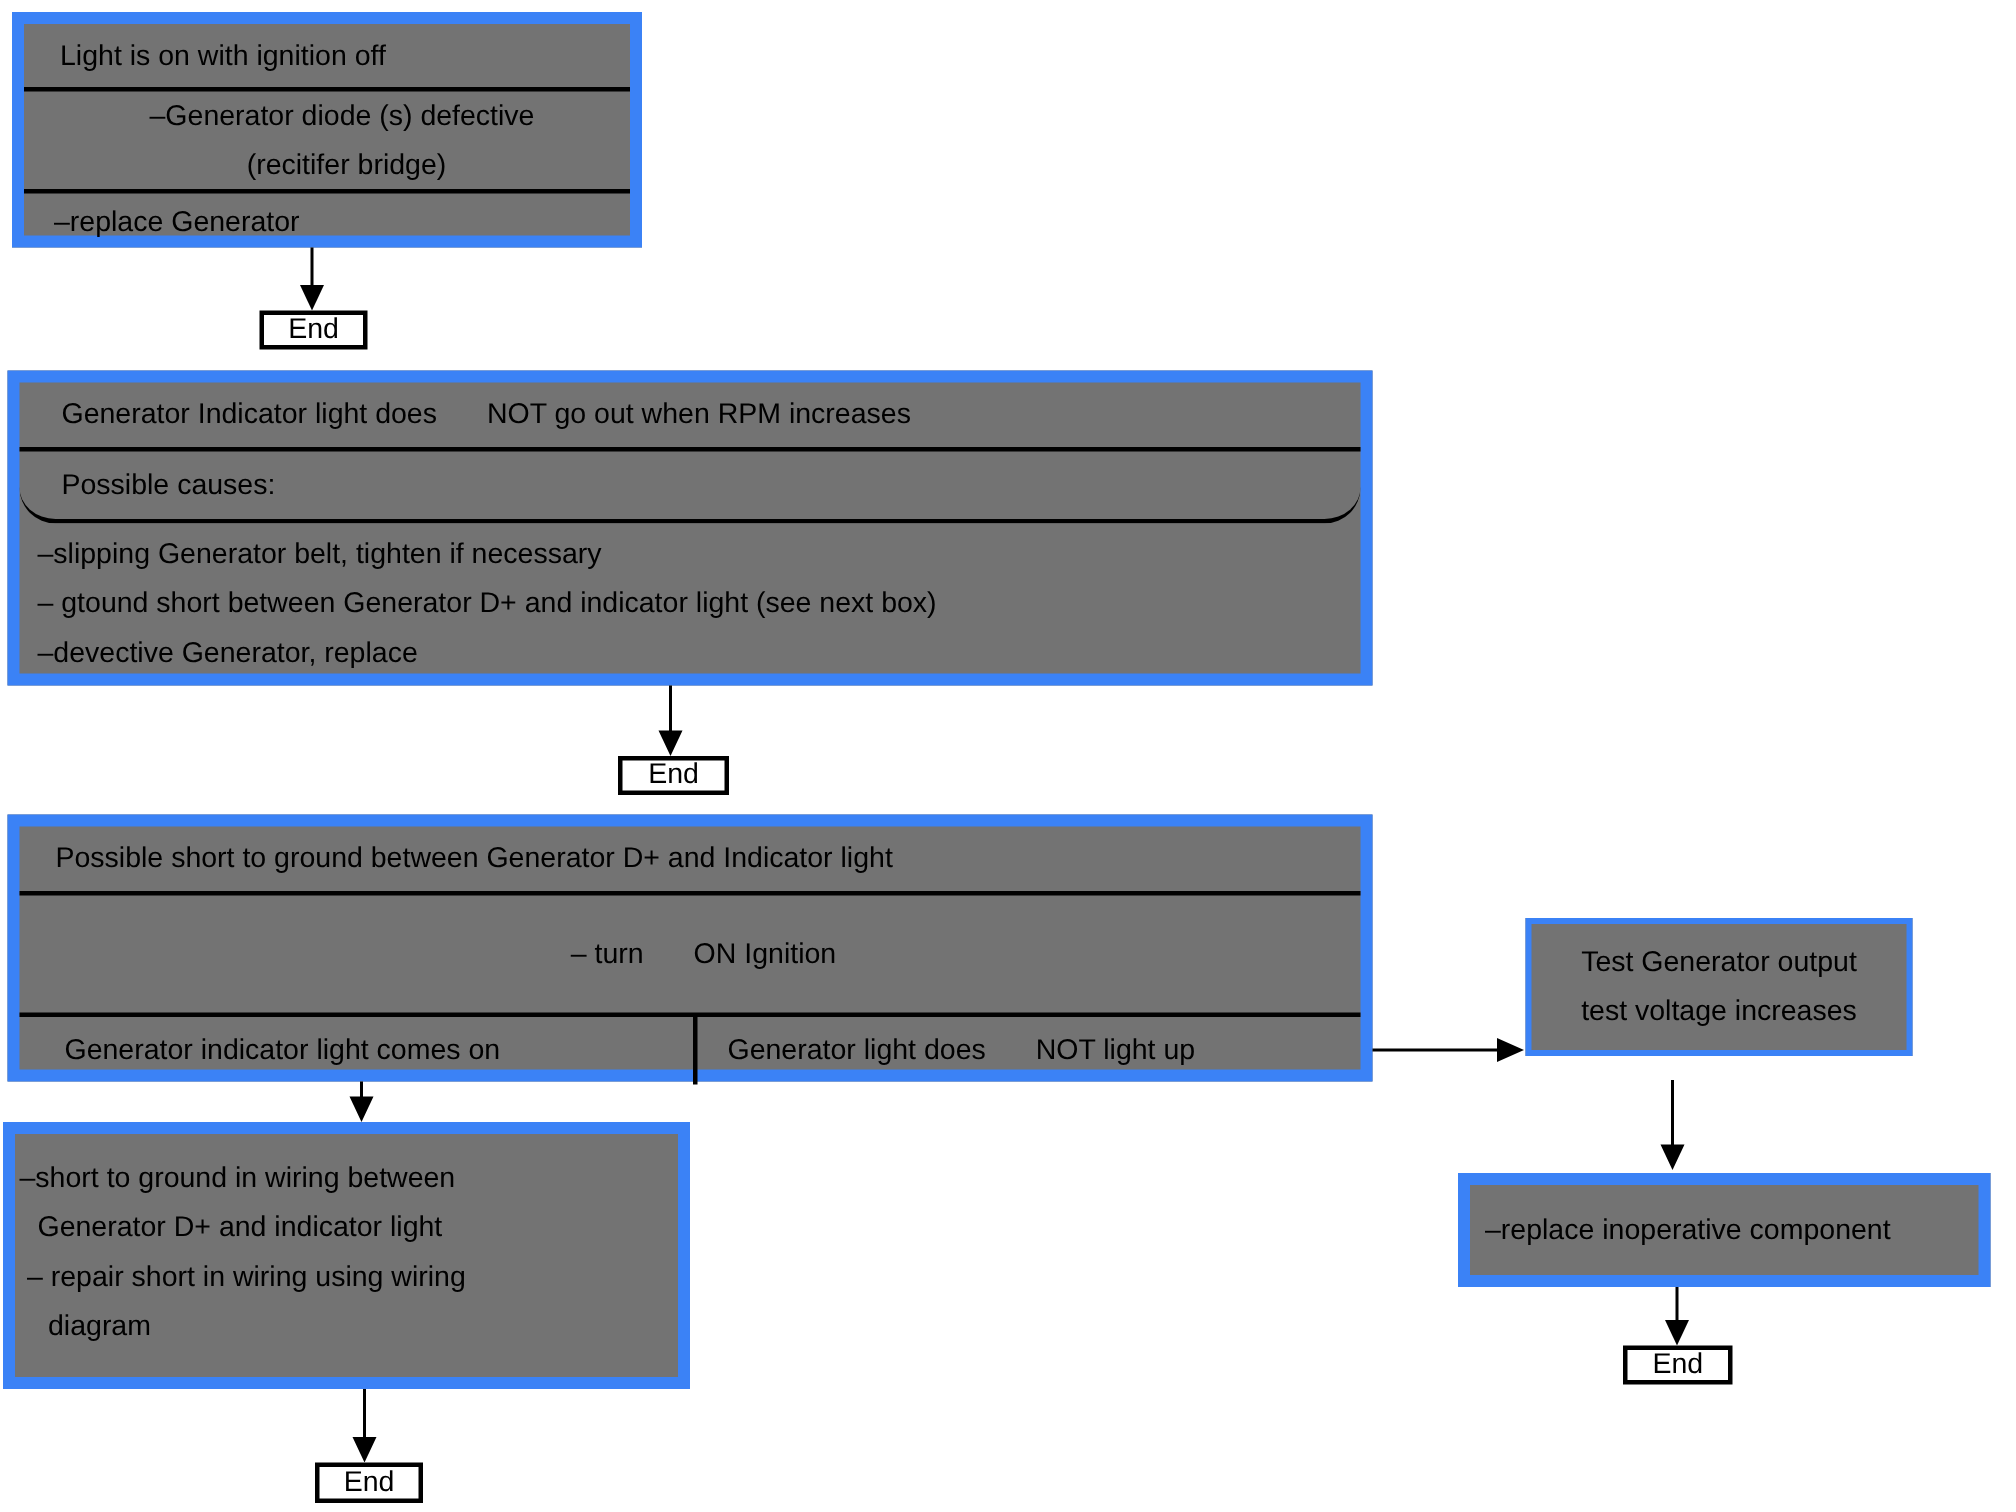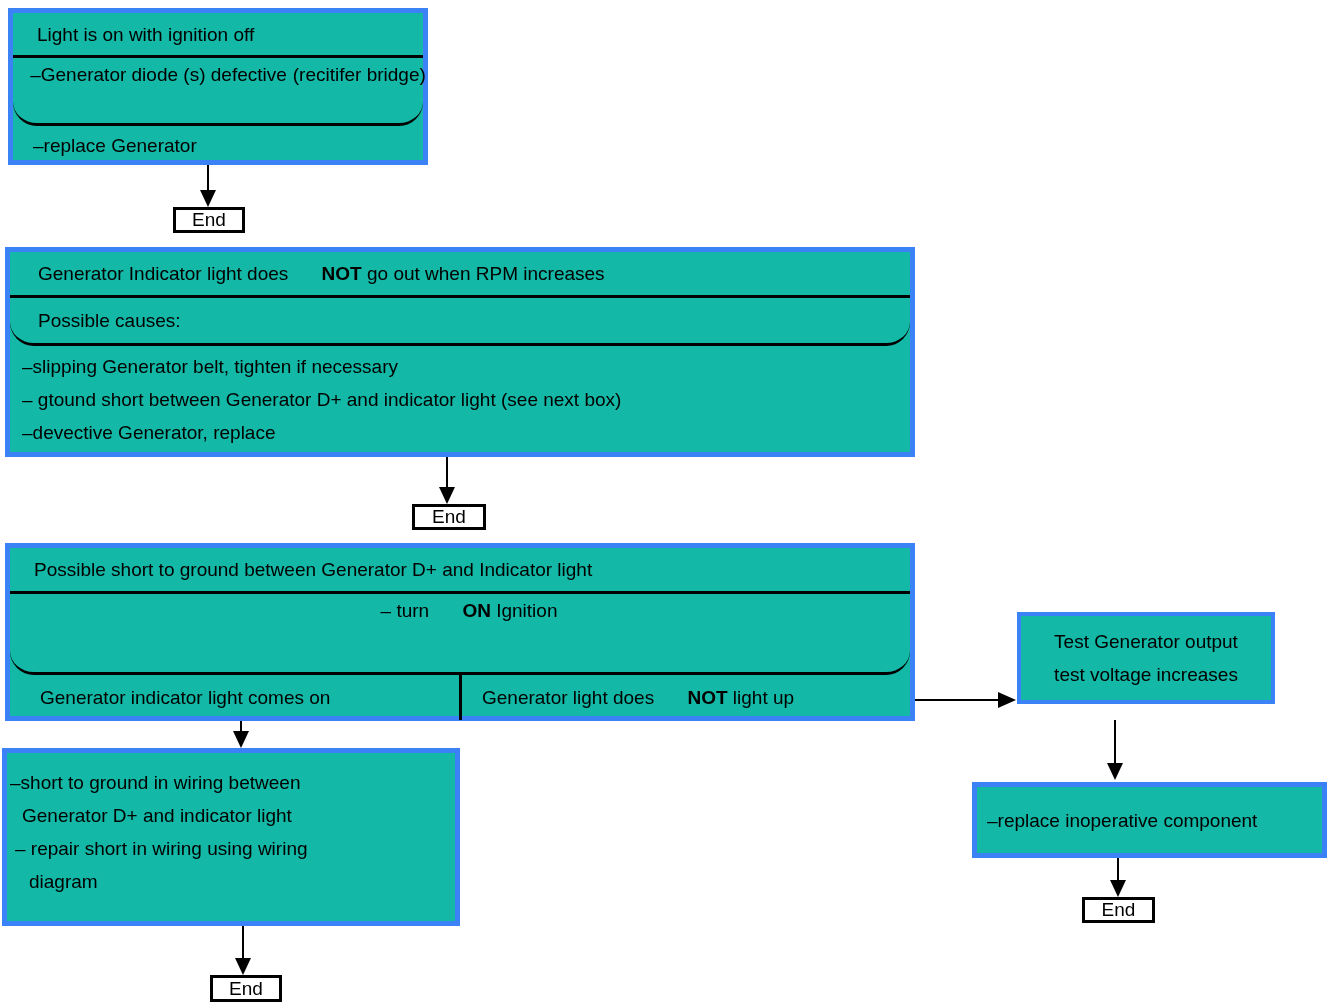--- a/index.html
+++ b/index.html
@@ -11,39 +11,38 @@
   .canvas {
     position: relative;
     width: 1344px;
     height: 1008px;
     background: #ffffff;
     overflow: hidden;
     font-size: 19px;
   }
   .node {
     position: absolute;
-    border: 5px solid #3b82f6;
-    background: #14b8a6;
+    border: 8px solid #3b82f6;
+    background: #737373;
     color: #000;
   }
   .node--thick { border-width: 4px; }
   .row {
     display: flex;
     align-items: center;
     padding-left: 18px;
   }
   .row--divider { border-bottom: 3px solid #000; }
   .row--stack {
-    flex-direction: row;
-    align-items: flex-start;
+    flex-direction: column;
+    align-items: center;
     justify-content: center;
-    border-radius: 24px;
   }
   .line { line-height: 33px; white-space: nowrap; }
-  .bold { font-weight: bold; padding-left: 28px; }
+  .bold { font-weight: normal; padding-left: 28px; }
   .terminator {
     position: absolute;
     border: 3px solid #000;
     background: #fff;
     display: flex;
     align-items: center;
     justify-content: center;
     font-size: 19px;
     color: #000;
   }

